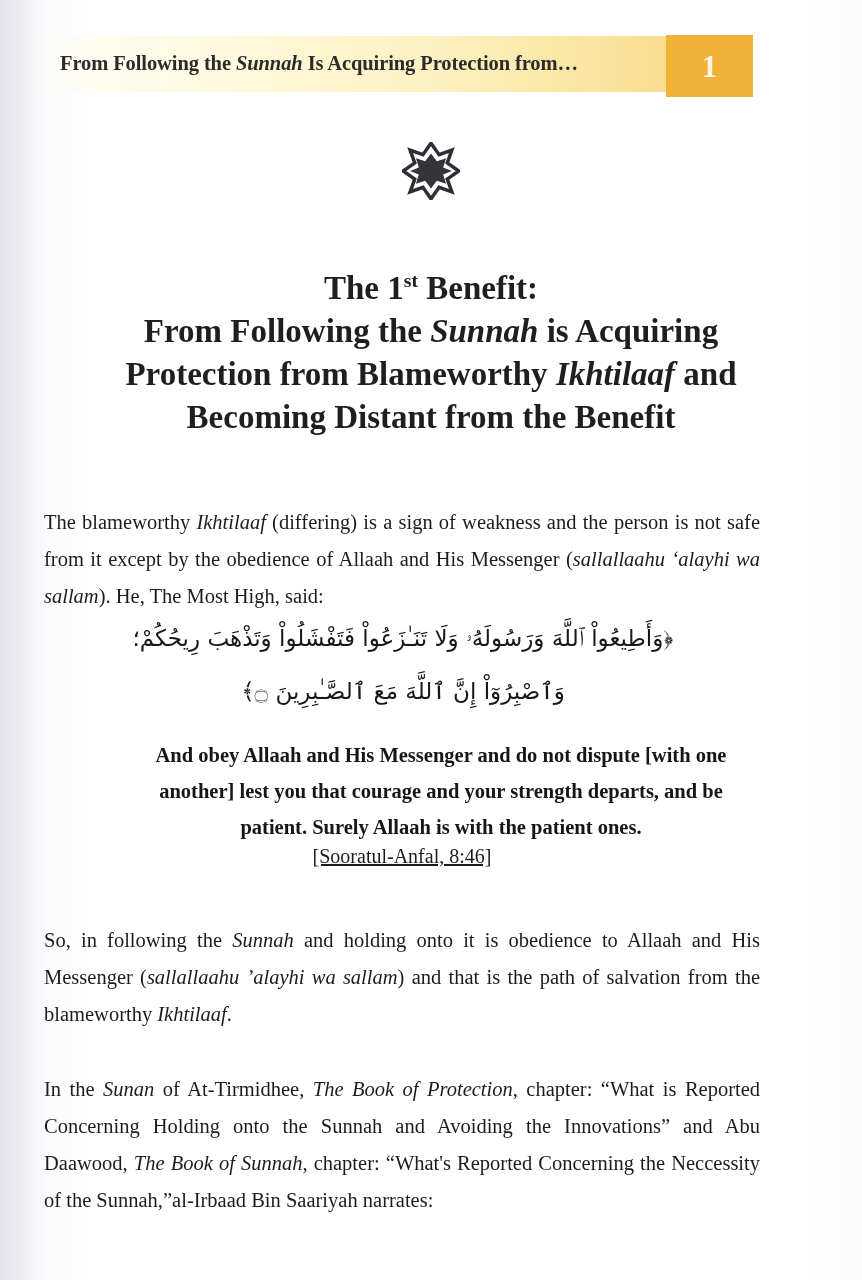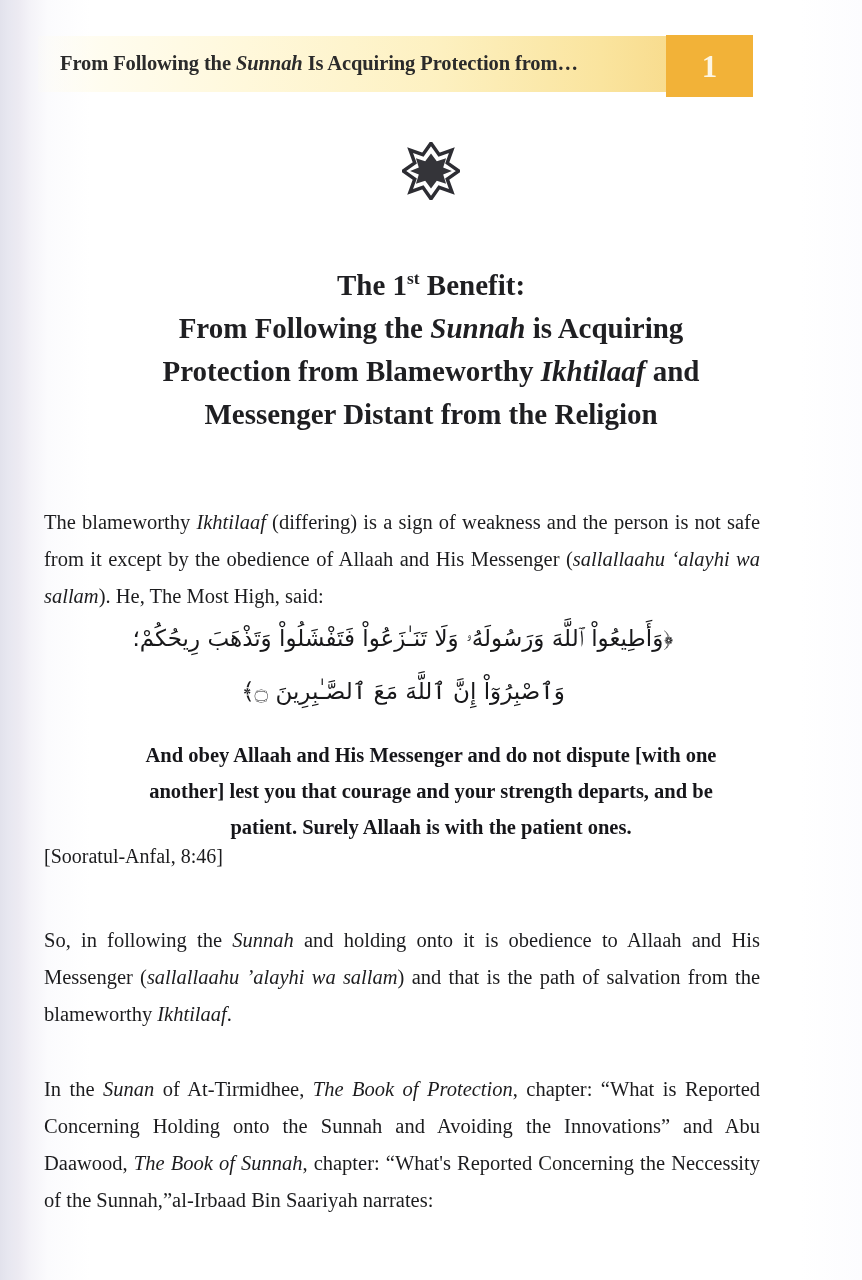--- a/index.html
+++ b/index.html
@@ -101,21 +101,21 @@
     display: block;
   }
 
   
   .chapter-title {
     position: absolute;
     left: 60px;
     top: 245px;
     width: 742px;
     text-align: center;
-    font-size: 29px;
+    font-size: 33px;
     font-weight: bold;
     color: #1f1f22;
     line-height: 43px;
   }
   .chapter-title i { font-style: italic; }
   .chapter-title sup {
     font-size: 0.6em;
     vertical-align: super;
     line-height: 0;
   }
@@ -150,36 +150,38 @@
   }
   .arabic-line {
     font-size: 23px;
     line-height: 53px;
     white-space: nowrap;
   }
 
   
   .translation {
     position: absolute;
-    left: 62px;
+    left: 72px;
     top: 737px;
     width: 738px;
     text-align: center;
     font-size: 20.5px;
     font-weight: bold;
     color: #16161a;
     line-height: 36px;
   }
   .citation {
     position: absolute;
     left: 44px;
     top: 845px;
     width: 716px;
+    text-align: center;
     font-size: 20px;
     color: #1c1c1e;
+    text-decoration: underline;
   }
 </style>
 </head>
 <body>
 
 <div class="page">
 
   <div class="header-zone">
     <div class="header-band"></div>
     <div class="header-title">
@@ -194,21 +196,21 @@
     <svg width="58" height="58" viewBox="0 0 100 100">
       <polygon points="50,2 64,22 86,14 78,36 98,50 78,64 86,86 64,78 50,98 36,78 14,86 22,64 2,50 22,36 14,14 36,22" fill="none" stroke="#2d2d33" stroke-width="6" stroke-linejoin="miter"></polygon>
       <polygon points="50,20 60,33 76,28 71,44 86,50 71,56 76,72 60,67 50,80 40,67 24,72 29,56 14,50 29,44 24,28 40,33" fill="#343439"></polygon>
     </svg>
   </div>
 
   <h1 class="chapter-title">
     <span class="tl"><span>The 1</span><sup>st</sup><span> Benefit:</span></span>
     <span class="tl"><span>From Following the </span><i>Sunnah</i><span> is Acquiring</span></span>
     <span class="tl"><span>Protection from Blameworthy </span><i>Ikhtilaaf</i><span> and</span></span>
-    <span class="tl">Messenger Distant from the Religion</span>
+    <span class="tl">Becoming Distant from the Benefit</span>
   </h1>
 
   <p class="body-text" id="para-intro"><span>The blameworthy </span><i>Ikhtilaaf</i><span> (differing) is a sign of weakness and the person is not safe from it except by the obedience of Allaah and His Messenger (</span><i>sallallaahu ‘alayhi wa sallam</i><span>). He, The Most High, said:</span></p>
 
   <div class="arabic-block">
     <div class="arabic-line">﴿‏<span>وَأَطِيعُواْ ٱللَّهَ وَرَسُولَهُۥ وَلَا تَنَـٰزَعُواْ فَتَفْشَلُواْ وَتَذْهَبَ رِيحُكُمْ؛</span></div>
     <div class="arabic-line"><span>وَٱصْبِرُوٓاْ إِنَّ ٱللَّهَ مَعَ ٱلصَّـٰبِرِينَ ۝</span>‏﴾</div>
   </div>
 
   <div class="translation">

